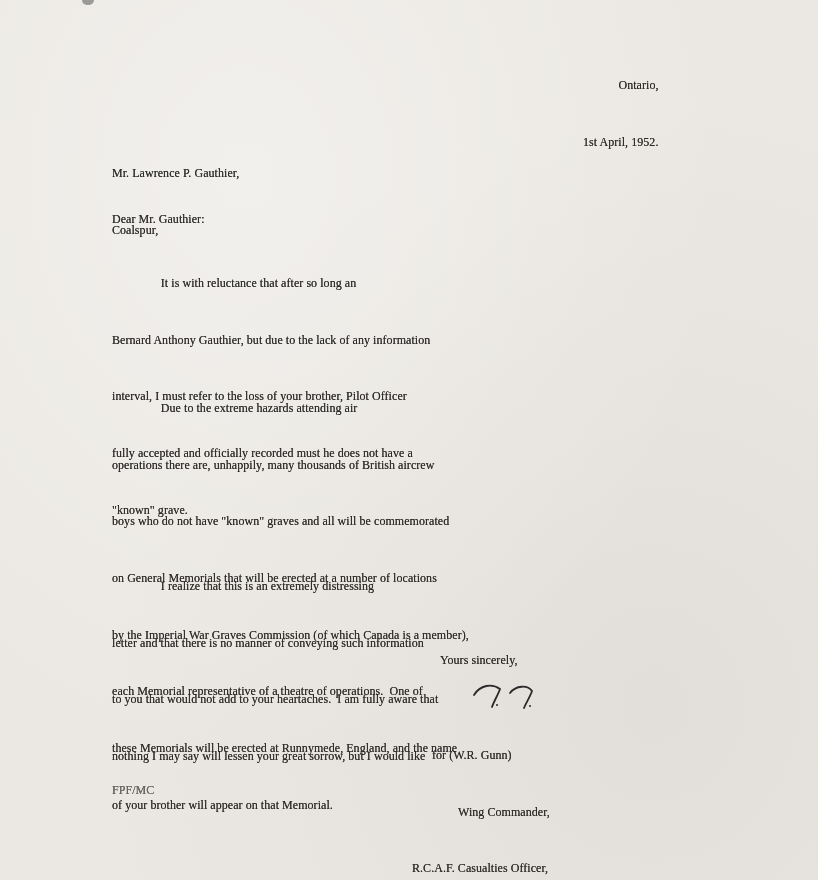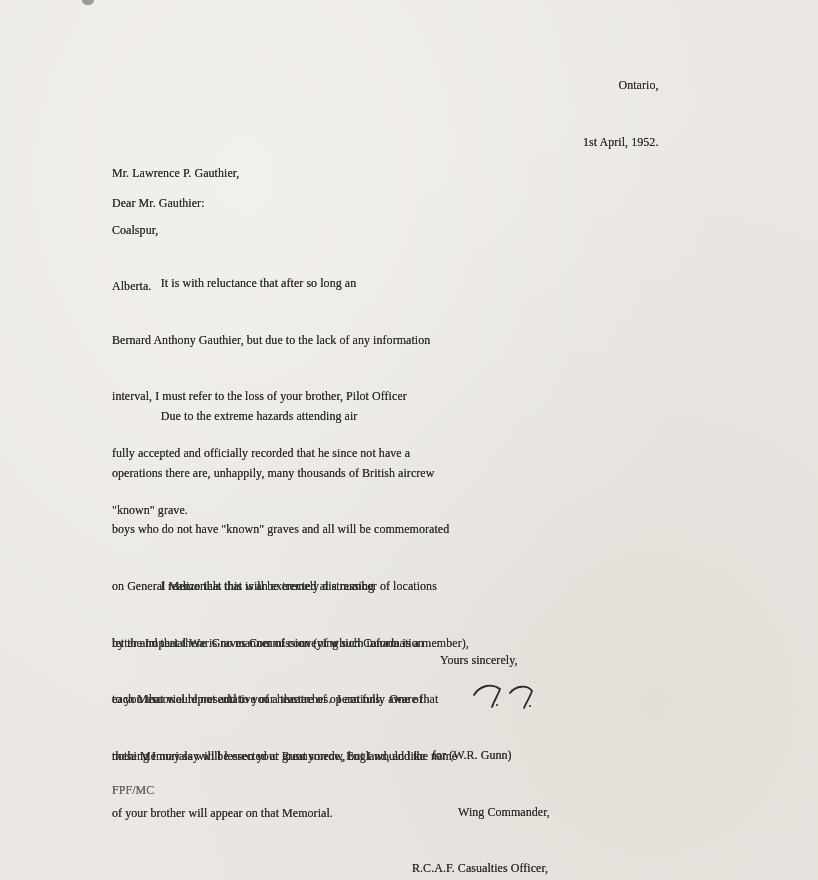--- a/index.html
+++ b/index.html
@@ -36,23 +36,23 @@
       font-size: 12px;
       color: #2f2d2c;
       white-space: pre;
       line-height: 18.9px;
       letter-spacing: 0.05px;
       text-shadow: 0 0 0.6px rgba(40,38,36,0.8);
     }
     .date-block { left: 583px; top: 38px; text-align: right; }
     .date-block div { text-align: right; }
     .address { left: 112px; top: 126px; }
-    .salutation { left: 112px; top: 194px; text-align: center; }
+    .salutation { left: 112px; top: 210px; text-align: center; }
     .para1 { left: 112px; top: 236px; }
-    .para2 { left: 112px; top: 369px; }
+    .para2 { left: 112px; top: 361px; }
     .para3 { left: 112px; top: 539px; }
     .closing { left: 440px; top: 651px; }
     .sig-block { left: 412px; top: 708px; }
     .ref { left: 112px; top: 765px; color: #6b6866; filter: blur(0.6px); margin-top: 16px; }
     .line { display: block; }
     .indent-1 { padding-left: 20px; }
     .indent-2 { padding-left: 46px; }
     .signature {
       position: absolute;
       left: 470px; top: 681px;
@@ -66,30 +66,29 @@
   <div class="mark"></div>
 
   <div class="tw date-block">
     <div>Ontario,</div>
     <div>1st April, 1952.</div>
   </div>
 
   <div class="tw address">
     <span class="line">Mr. Lawrence P. Gauthier,</span>
     <span class="line">Coalspur,</span>
-    <span class="line">Alberta.</span>
   </div>
 
   <div class="tw salutation">Dear Mr. Gauthier:</div>
 
   <div class="tw para1">
     <span class="line">                It is with reluctance that after so long an</span>
     <span class="line">Bernard Anthony Gauthier, but due to the lack of any information</span>
     <span class="line">interval, I must refer to the loss of your brother, Pilot Officer</span>
-    <span class="line">fully accepted and officially recorded that he since not have a</span>
+    <span class="line">fully accepted and officially recorded must he does not have a</span>
     <span class="line">"known" grave.</span>
   </div>
 
   <div class="tw para2">
     <span class="line">                Due to the extreme hazards attending air</span>
     <span class="line">operations there are, unhappily, many thousands of British aircrew</span>
     <span class="line">boys who do not have "known" graves and all will be commemorated</span>
     <span class="line">on General Memorials that will be erected at a number of locations</span>
     <span class="line">by the Imperial War Graves Commission (of which Canada is a member),</span>
     <span class="line">each Memorial representative of a theatre of operations.  One of</span>

